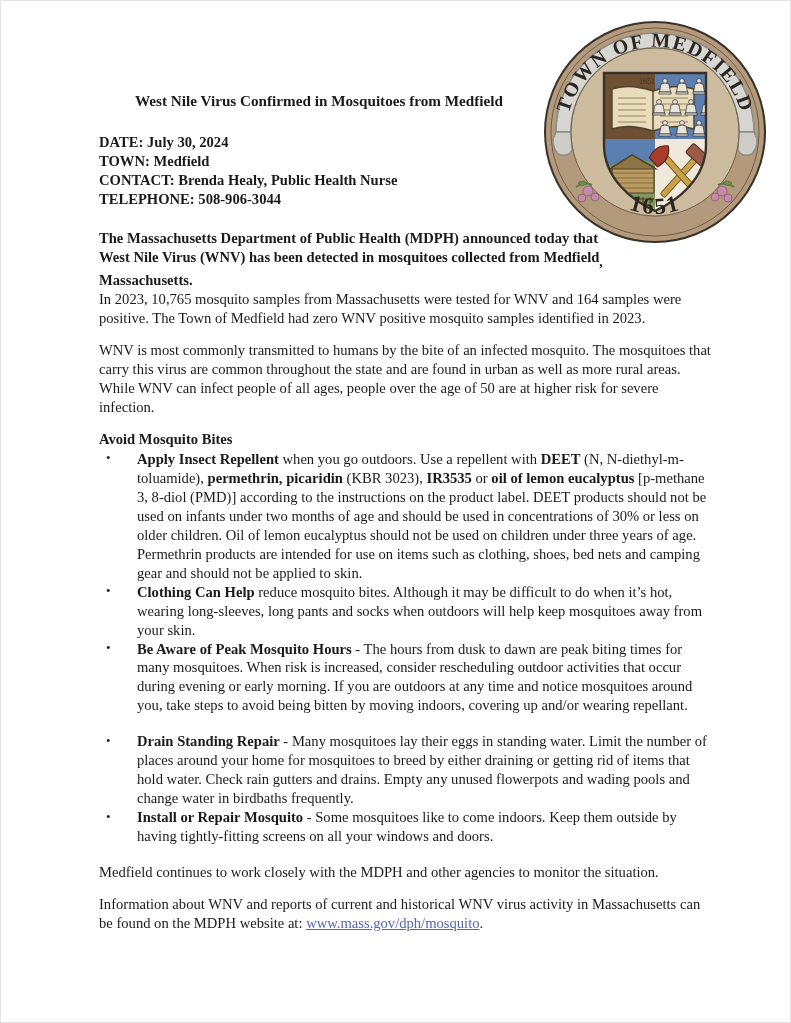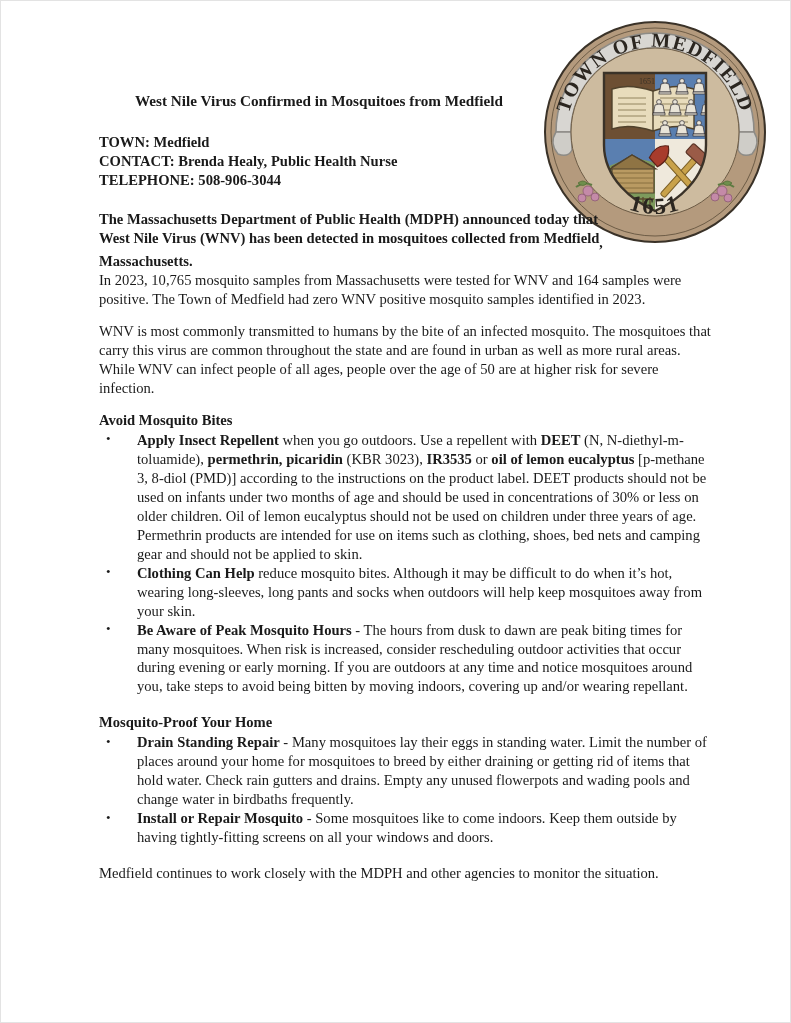--- a/index.html
+++ b/index.html
@@ -280,20 +280,21 @@
         <textPath href="#arcBot" startOffset="50%" text-anchor="middle">1651</textPath>
       </text>
     </svg>
   </div>
 
   <div class="body">
 
     <div class="title">West Nile Virus Confirmed in Mosquitoes from Medfield</div>
 
     <div class="meta">
+      <div>DATE: July 30, 2024</div>
       <div>TOWN: Medfield</div>
       <div>CONTACT: Brenda Healy, Public Health Nurse</div>
       <div>TELEPHONE: 508-906-3044</div>
     </div>
 
     <p class="announce"><span class="l1">The Massachusetts Department of Public Health (MDPH) announced today that</span><span class="l2"><span>West Nile Virus (WNV) has been detected in mosquitoes collected from Medfield</span><span class="sub">,</span><span> Massachusetts.</span></span><span>In 2023, 10,765 mosquito samples from Massachusetts were tested for WNV and 164 samples were positive. The Town of Medfield had zero WNV positive mosquito samples identified in 2023.</span></p>
 
     <p class="narrow">WNV is most commonly transmitted to humans by the bite of an infected mosquito. The mosquitoes that carry this virus are common throughout the state and are found in urban as well as more rural areas. While WNV can infect people of all ages, people over the age of 50 are at higher risk for severe infection.</p>
 
 
@@ -305,29 +306,29 @@
       <li>
         <span class="dot">•</span><span class="b">Clothing Can Help</span><span> reduce mosquito bites. Although it may be difficult to do when it’s hot, wearing long-sleeves, long pants and socks when outdoors will help keep mosquitoes away from your skin.</span>
       </li>
       <li>
         <span class="dot">•</span><span class="b">Be Aware of Peak Mosquito Hours</span><span> - The hours from dusk to dawn are peak biting times for many mosquitoes. When risk is increased, consider rescheduling outdoor activities that occur during evening or early morning. If you are outdoors at any time and notice mosquitoes around you, take steps to avoid being bitten by moving indoors, covering up and/or wearing repellant.</span>
       </li>
     </ul>
 
     <div class="gap-md"></div>
 
-    <div class="secthead">Mosquito-Proof Your Home</div>
     <ul class="bullets">
       <li>
         <span class="dot">•</span><span class="b">Drain Standing Repair</span><span> - Many mosquitoes lay their eggs in standing water. Limit the number of places around your home for mosquitoes to breed by either draining or getting rid of items that hold water. Check rain gutters and drains. Empty any unused flowerpots and wading pools and change water in birdbaths frequently.</span>
       </li>
       <li>
         <span class="dot">•</span><span class="b">Install or Repair Mosquito</span><span> - Some mosquitoes like to come indoors. Keep them outside by having tightly-fitting screens on all your windows and doors.</span>
       </li>
     </ul>
 
     <div class="gap-md"></div>
 
     <p class="narrow">Medfield continues to work closely with the MDPH and other agencies to monitor the situation.</p>
 
+    <p class="narrow"><span>Information about WNV and reports of current and historical WNV virus activity in Massachusetts can be found on the MDPH website at: </span><a class="link" href="#">www.mass.gov/dph/mosquito</a><span>.</span></p>
 
   </div>
 </div>
 
 </body></html>

